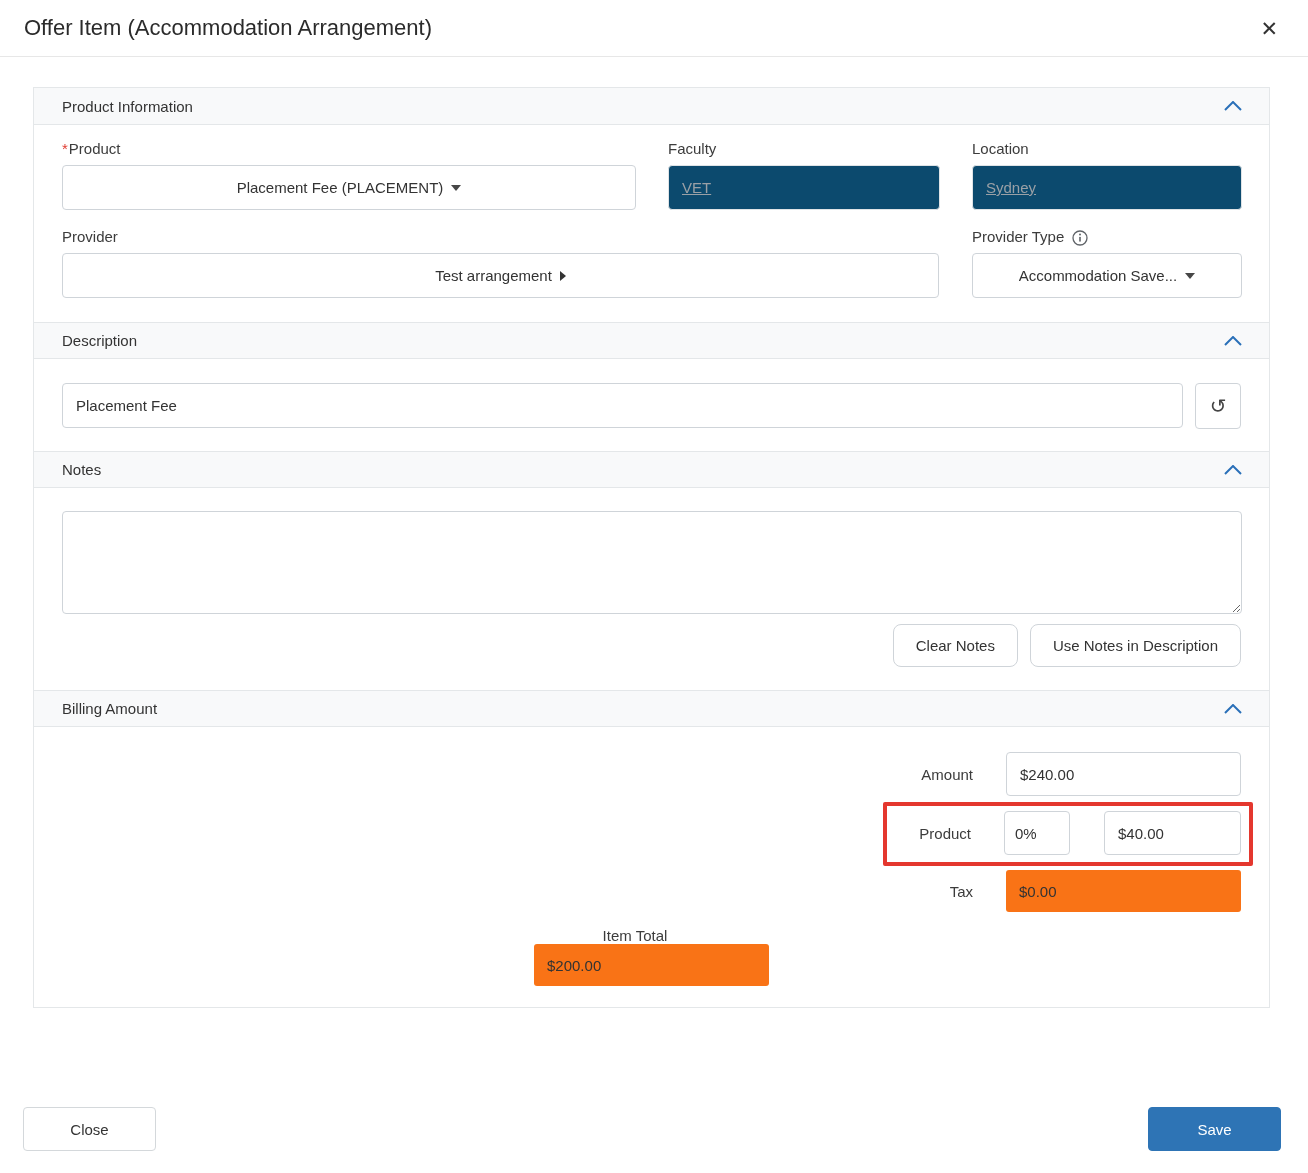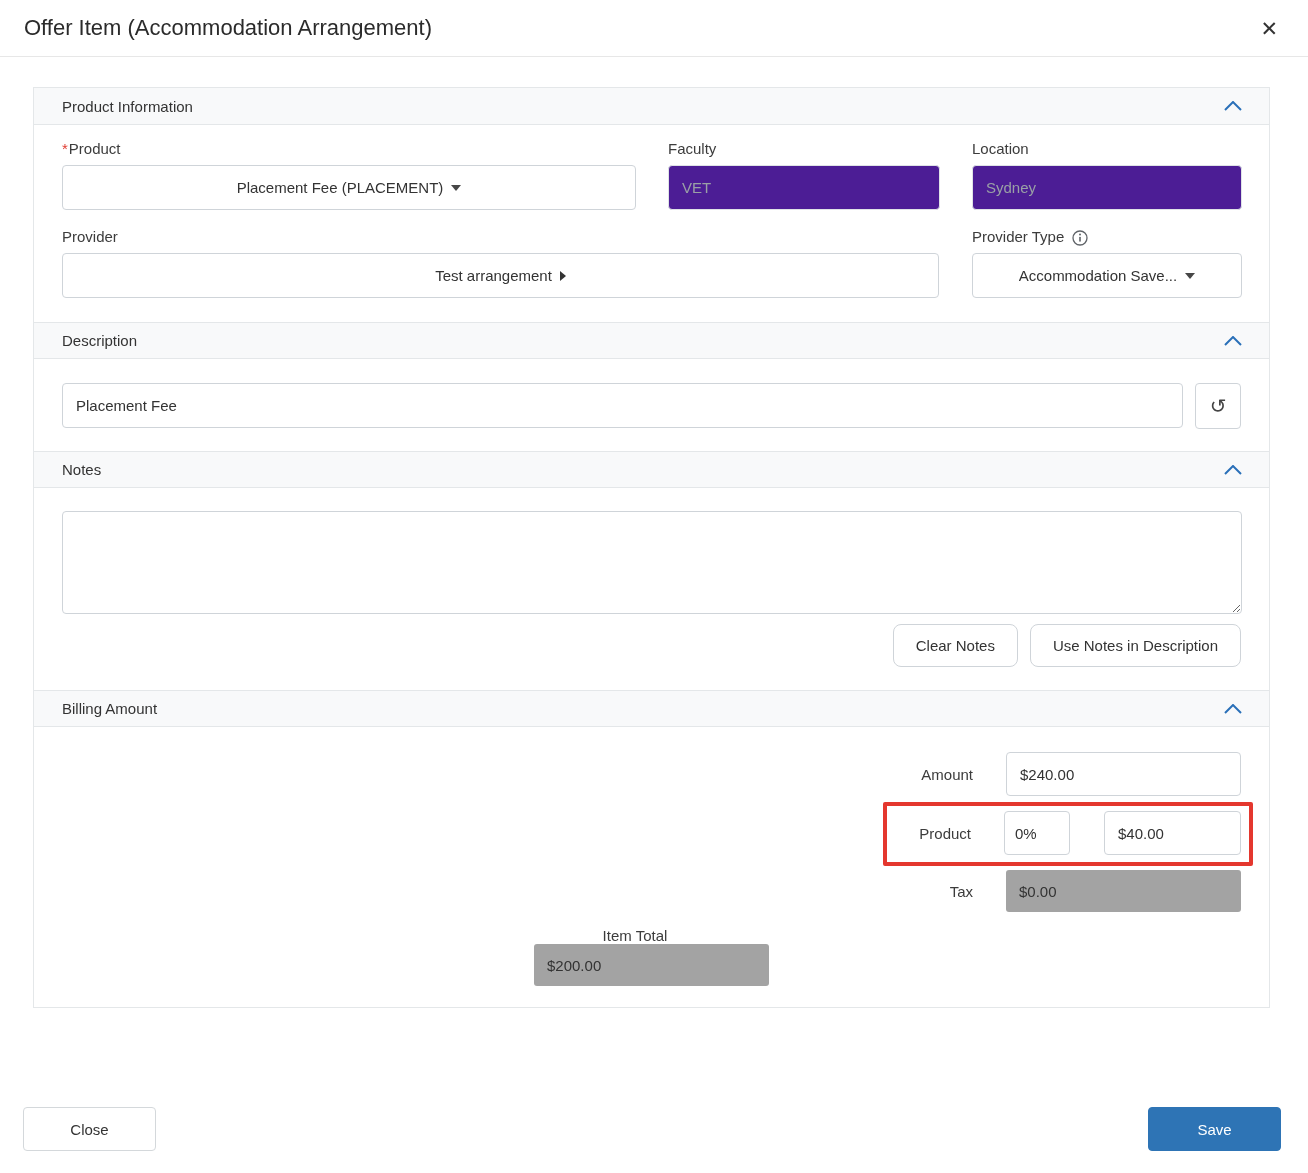--- a/index.html
+++ b/index.html
@@ -55,21 +55,21 @@
   .req { color: #e03c31; margin-right: 1px; }
 
   input[type="text"], .select-box, .lookup-box, textarea {
     border: 1px solid #cfd4d9;
     border-radius: 4px;
     font-family: "Liberation Sans", sans-serif;
     font-size: 15px; color: #333;
     background: #fff;
   }
   input[type="text"] { height: 45px; padding: 0 13px; width: 100%; outline: none; }
-  input[disabled] { color: #9aa0a6; background: #4c1d95; border-color: #dfe3e6; }
+  input[disabled] { color: #9aa0a6; background: #0c4a6e; border-color: #dfe3e6; text-decoration: underline; }
 
   .select-box, .lookup-box {
     height: 45px; padding: 0 13px;
     display: flex; align-items: center; justify-content: center;
     cursor: pointer;
   }
   .caret-down {
     width: 0; height: 0;
     border-left: 5px solid transparent; border-right: 5px solid transparent;
     border-top: 6px solid #474747;
@@ -128,21 +128,21 @@
     margin-bottom: 15px; position: relative;
   }
   .billing-row:last-child { margin-bottom: 0; flex-direction: column; }
   .billing-label { font-size: 15px; color: #3c3c3c; margin-right: 33px; }
   .money-input { width: 235px !important; height: 44px !important; }
   .discount-fields { display: flex; gap: 34px; width: 237px; }
   .pct-input { width: 66px !important; height: 44px !important; padding: 0 10px !important; }
   .disc-amt-input { width: 137px !important; height: 44px !important; }
   .readonly-box {
     width: 235px; height: 42px;
-    background: #a3a3a3; border-radius: 3px;
+    background: #f97316; border-radius: 3px;
     display: flex; align-items: center; padding: 0 13px;
     font-size: 15px; color: #333;
   }
   .red-annotation {
     position: absolute;
     right: -12px; top: -9px;
     width: 370px; height: 64px;
     border: 4px solid #e4372e;
     border-radius: 2px;
     pointer-events: none;

